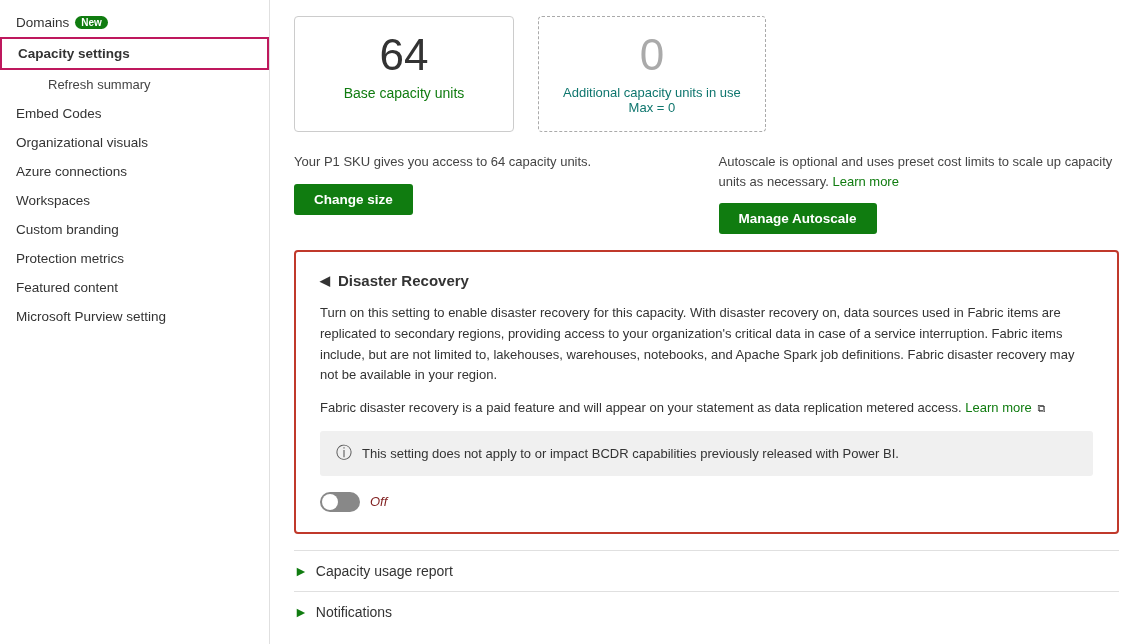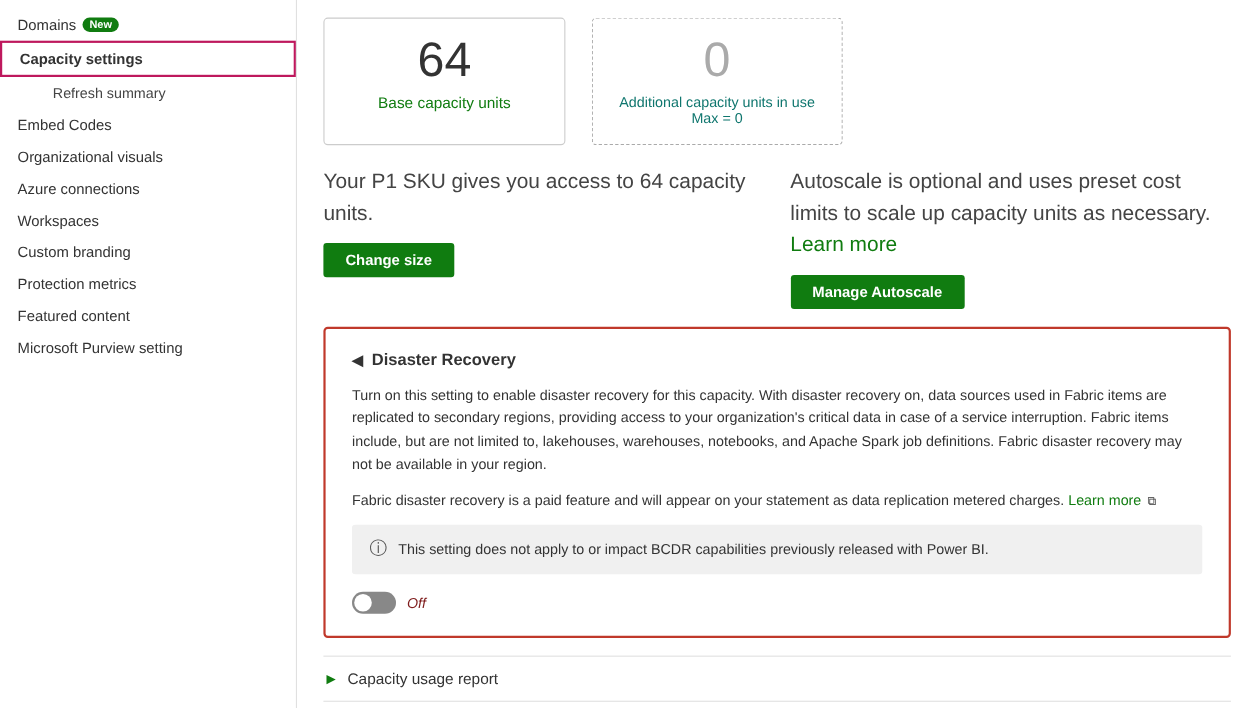--- a/index.html
+++ b/index.html
@@ -90,21 +90,21 @@
     
     .desc-row {
       display: flex;
       gap: 24px;
       margin-bottom: 16px;
     }
     .desc-col {
       flex: 1;
     }
     .desc-col p {
-      font-size: 19px;
+      font-size: 13px;
       color: #444;
       margin-bottom: 12px;
       line-height: 1.5;
     }
     .desc-col p .learn-link {
       color: #107c10;
       text-decoration: none;
     }
 
     .btn-primary {
@@ -290,21 +290,21 @@
   </div>
 
   <div class="section-box">
     <div class="section-title">
       <span class="triangle-icon">◀</span>
       <span>Disaster Recovery</span>
     </div>
     <div class="section-body">
       <p>Turn on this setting to enable disaster recovery for this capacity. With disaster recovery on, data sources used in Fabric items are replicated to secondary regions, providing access to your organization's critical data in case of a service interruption. Fabric items include, but are not limited to, lakehouses, warehouses, notebooks, and Apache Spark job definitions. Fabric disaster recovery may not be available in your region.</p>
       <p>
-        <span>Fabric disaster recovery is a paid feature and will appear on your statement as data replication metered charges.</span>
+        <span>Fabric disaster recovery is a paid feature and will appear on your statement as data replication metered access.</span>
         <a class="learn-link" href="#">Learn more</a>
         <span class="ext-icon">⧉</span>
       </p>
       <div class="info-box">
         <span class="info-icon">ⓘ</span>
         <span>This setting does not apply to or impact BCDR capabilities previously released with Power BI.</span>
       </div>
       <div class="toggle-row">
         <div class="toggle"></div>
         <span class="toggle-label">Off</span>

